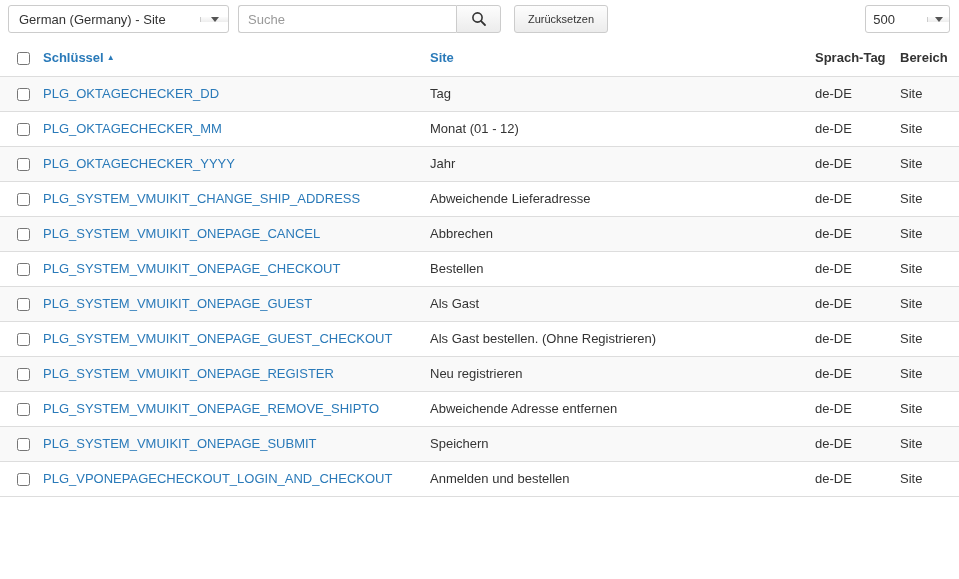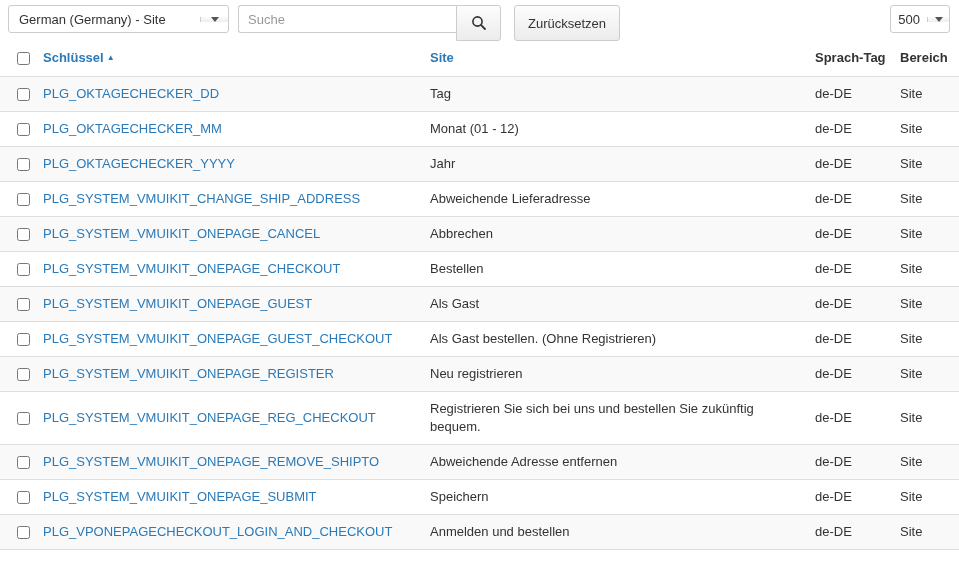--- a/index.html
+++ b/index.html
@@ -40,31 +40,31 @@
   .search-input {
     width: 218px; height: 28px;
     border: 1px solid #ccc; border-right: none;
     border-radius: 3px 0 0 3px;
     padding: 0 9px; font-size: 13px; color: #b91c1c;
     font-family: "Liberation Sans", sans-serif;
     outline: none;
   }
   .search-input::placeholder { color: #999; }
   .btn {
-    height: 36px; border: 1px solid #ccc; border-radius: 3px;
+    height: 28px; border: 1px solid #ccc; border-radius: 3px;
     background: linear-gradient(#fdfdfd, #ececec);
-    color: #333; font-size: 13px; font-family: "Liberation Sans", sans-serif;
+    color: #333; font-size: 11px; font-family: "Liberation Sans", sans-serif;
     cursor: pointer;
   }
   .search-btn {
     width: 45px; border-radius: 0 3px 3px 0;
     display: flex; align-items: center; justify-content: center;
   }
   .reset-btn { margin-left: 13px; padding: 0 13px; }
-  .limit-combo { margin-left: auto; }
+  .limit-combo { margin-left: auto; gap: 25px; }
   .limit-combo .combo-value { padding: 0 7px; }
   .limit-combo .combo-caret { width: 22px; }
 
   
   table { width: 100%; border-collapse: collapse; table-layout: fixed; }
   col.c-check { width: 43px; }
   col.c-key   { width: 387px; }
   col.c-text  { width: 385px; }
   col.c-lang  { width: 85px; }
   th, td {
@@ -241,31 +241,20 @@
       <input type="checkbox" style="">
     </td>
     <td>
       <a class="key-link" href="#">PLG_SYSTEM_VMUIKIT_ONEPAGE_REGISTER</a>
     </td>
     <td class="word-break">Neu registrieren</td>
     <td>de-DE</td>
     <td>Site</td>
   </tr>
 
-  <tr>
-    <td class="cell-check">
-      <input type="checkbox" style="">
-    </td>
-    <td>
-      <a class="key-link" href="#">PLG_SYSTEM_VMUIKIT_ONEPAGE_REG_CHECKOUT</a>
-    </td>
-    <td class="word-break">Registrieren Sie sich bei uns und bestellen Sie zukünftig bequem.</td>
-    <td>de-DE</td>
-    <td>Site</td>
-  </tr>
 
   <tr>
     <td class="cell-check">
       <input type="checkbox" style="">
     </td>
     <td>
       <a class="key-link" href="#">PLG_SYSTEM_VMUIKIT_ONEPAGE_REMOVE_SHIPTO</a>
     </td>
     <td class="word-break">Abweichende Adresse entfernen</td>
     <td>de-DE</td>

